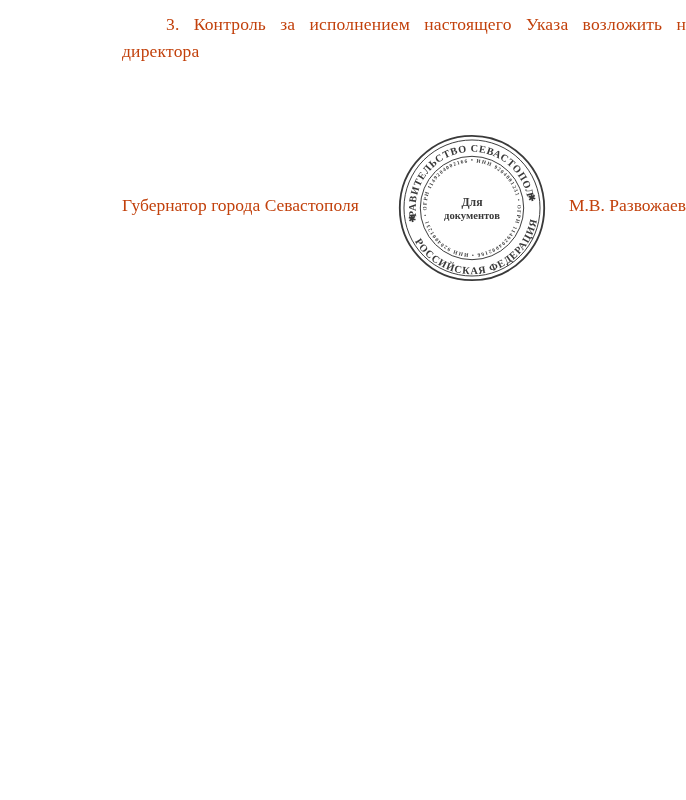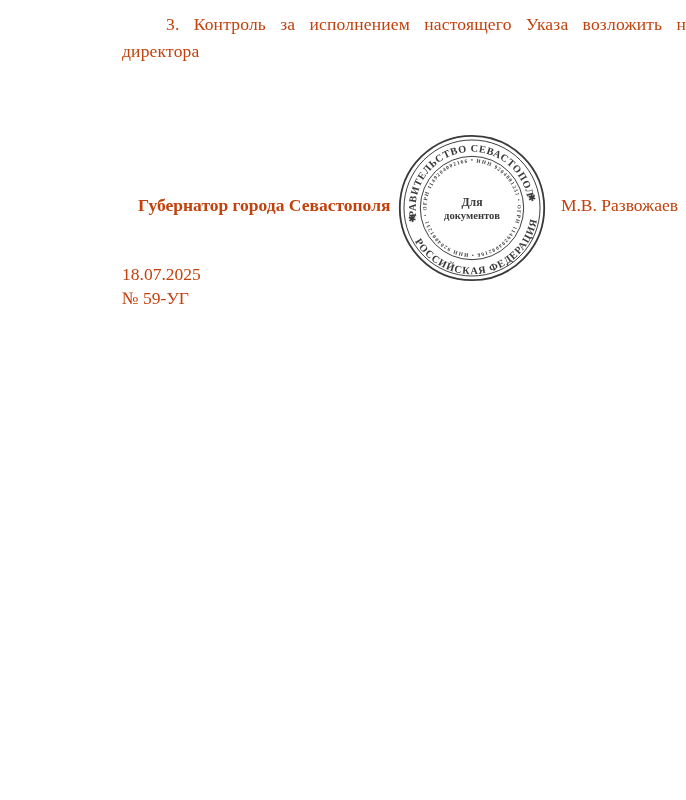--- a/index.html
+++ b/index.html
@@ -17,22 +17,22 @@
     font-size:17.5px;line-height:27px;
     letter-spacing:0.2px;
   }
   .para .line{width:100%;}
   .para .line.justify{text-align:justify;text-align-last:justify;}
   .para .line.first{text-indent:44px;}
   .sig-row{
     position:absolute;left:90px;top:195px;width:572px;
     font-size:17.5px;line-height:20px;
   }
-  .sig-title{position:absolute;left:16px;top:0;white-space:nowrap;font-weight:bold;}
-  .sig-name{position:absolute;right:16px;top:0;white-space:nowrap;}
+  .sig-title{position:absolute;left:0;top:0;white-space:nowrap;}
+  .sig-name{position:absolute;right:8px;top:0;white-space:nowrap;}
   .date-block{
     position:absolute;left:90px;top:262px;
     font-size:17.5px;line-height:24px;
   }
   .stamp{
     position:absolute;left:364px;top:132px;width:152px;height:152px;
     opacity:0.93;
   }
   .stamp svg{display:block;width:152px;height:152px;}
   .stamp text{font-family:"Liberation Serif", serif;font-weight:bold;}
@@ -77,18 +77,14 @@
         </text>
         <text x="20" y="104.5" font-size="12" text-anchor="middle">✱</text>
         <text x="180" y="104.5" font-size="12" text-anchor="middle">✱</text>
       </g>
 
       <text x="100" y="97" font-size="15.5" text-anchor="middle" fill="#2b2b2b">Для</text>
       <text x="100" y="114" font-size="14" text-anchor="middle" fill="#2b2b2b">документов</text>
     </svg>
   </div>
 
-  <div class="date-block">
-    <div>18.07.2025</div>
-    <div>№ 59-УГ</div>
-  </div>
 
 </div>
 
 </body></html>

